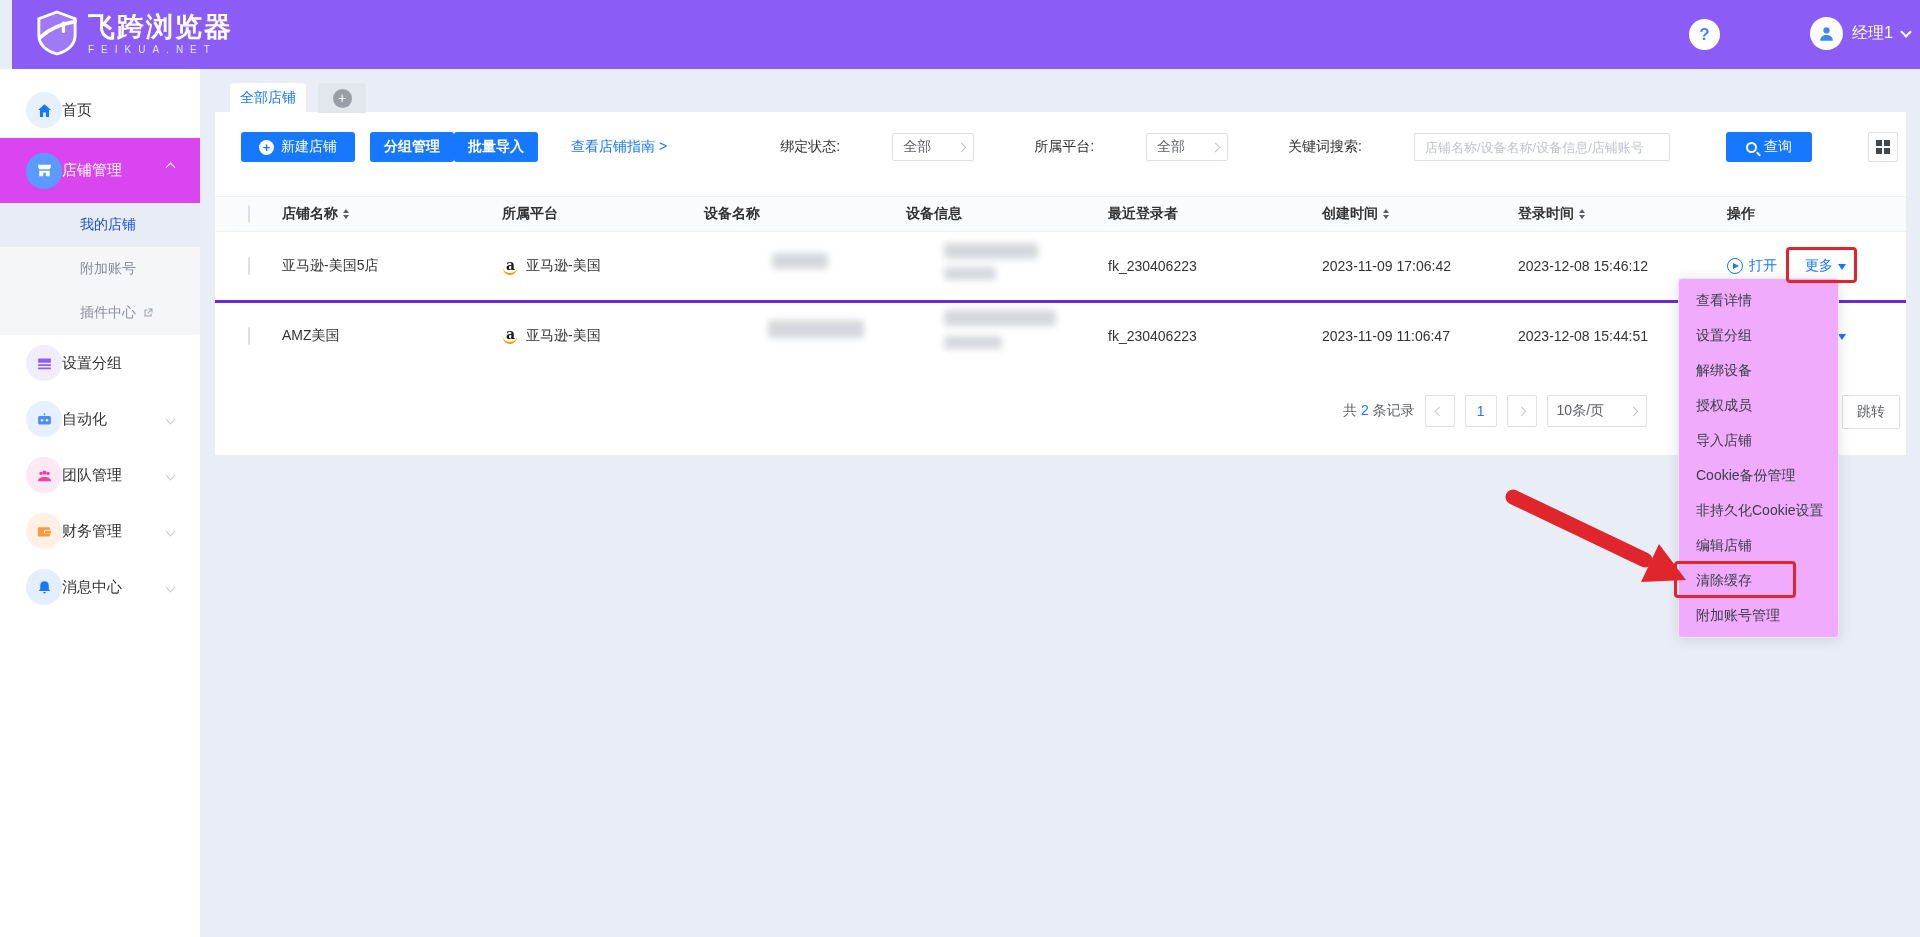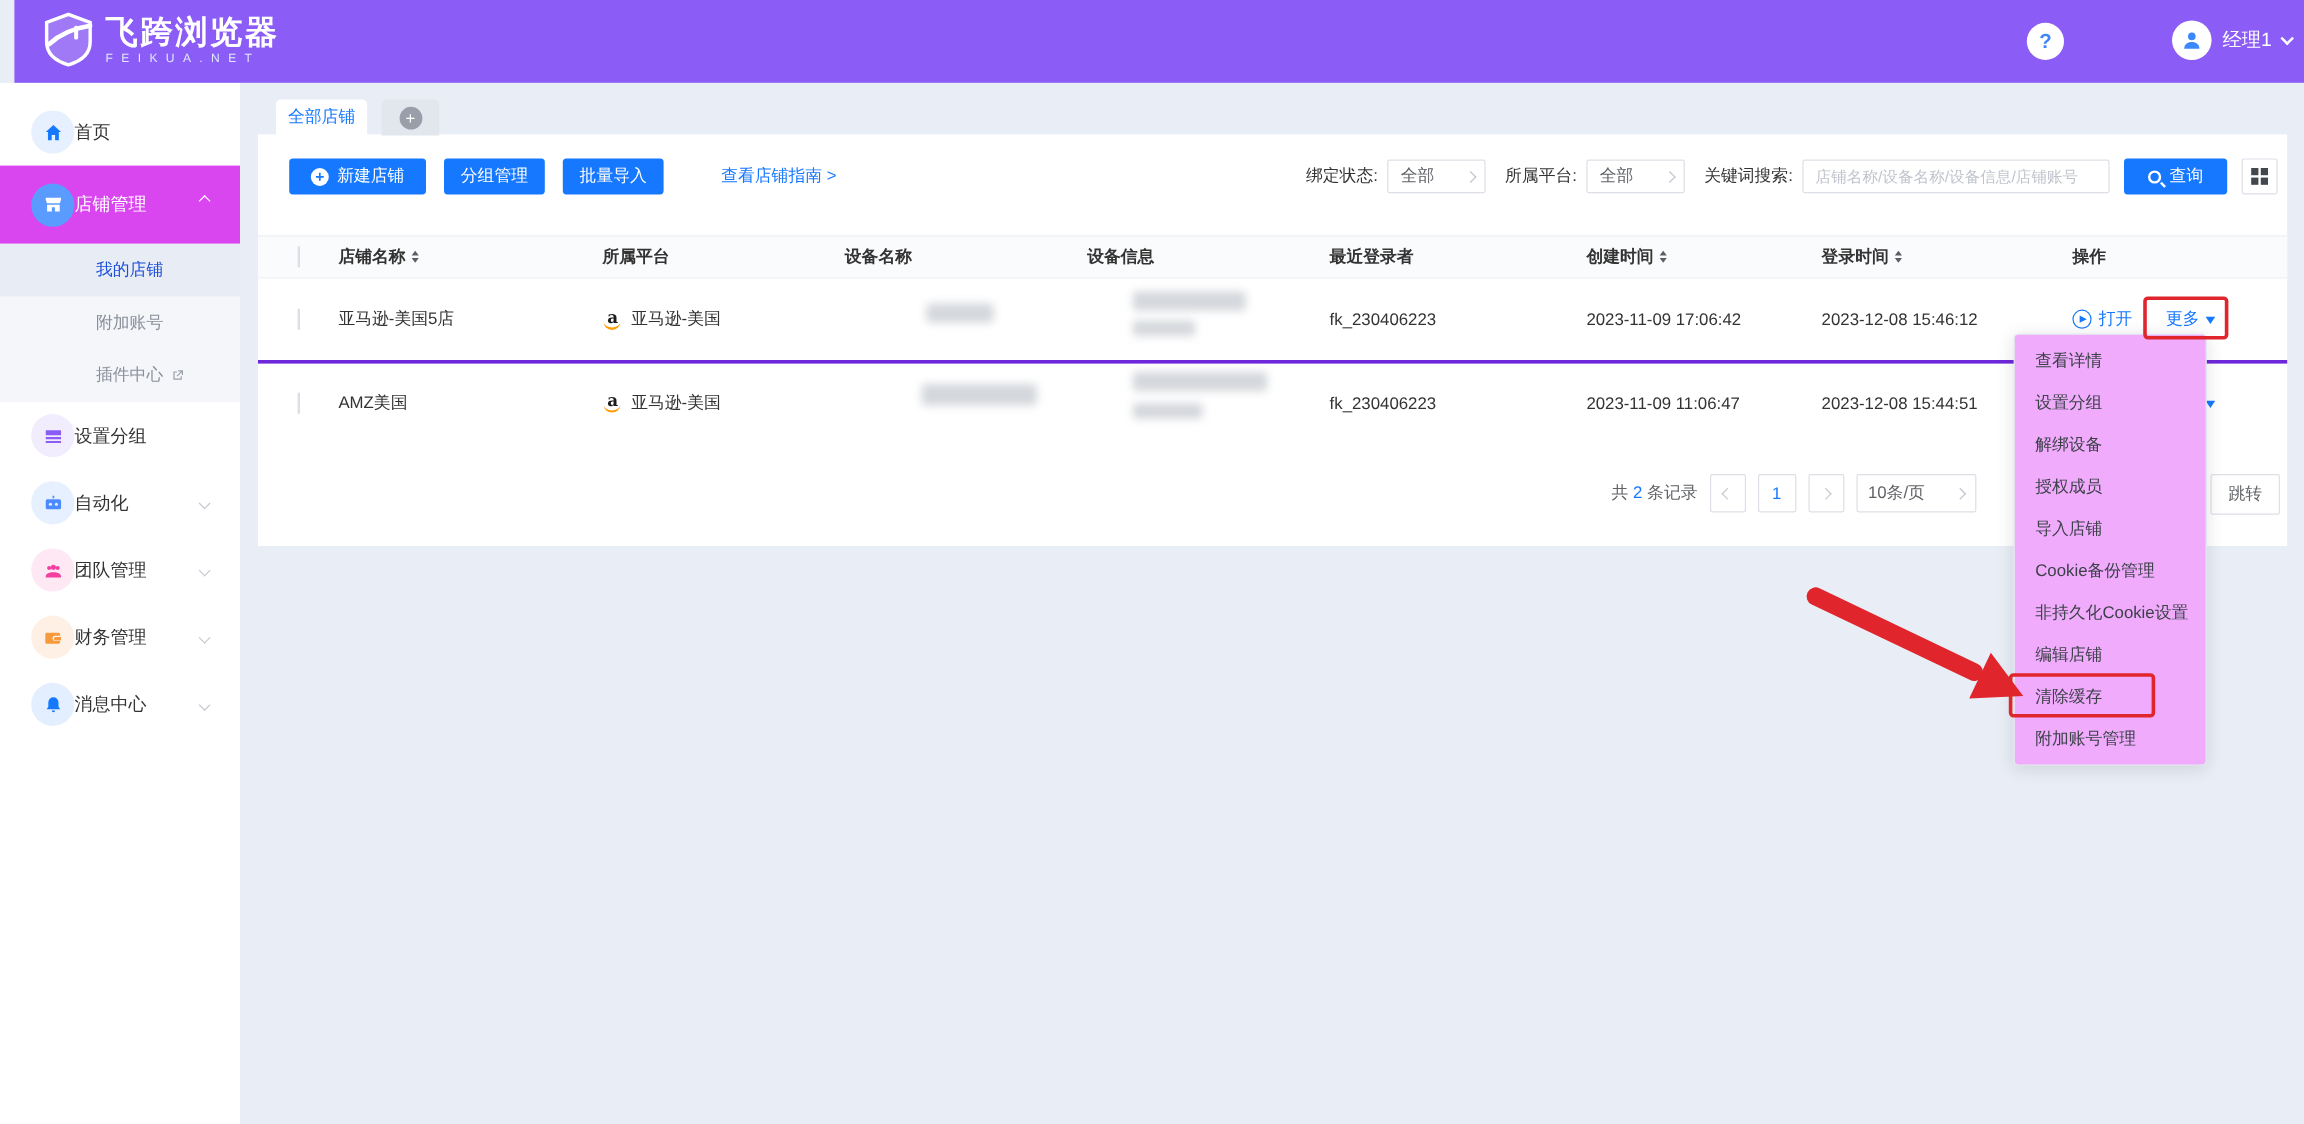--- a/index.html
+++ b/index.html
@@ -34,25 +34,25 @@
   .tab-active { position:absolute; left:230px; top:83px; width:76px; height:30px; background:#fff; color:#1678ff; font-size:14px; display:flex; align-items:center; justify-content:center; border-radius:4px 4px 0 0; z-index:2; cursor:pointer; }
   .tab-add { position:absolute; left:318px; top:83px; width:48px; height:30px; background:#e2e7ee; border-radius:4px 4px 0 0; display:flex; align-items:center; justify-content:center; z-index:2; cursor:pointer; }
   .tab-add-circle { width:19px; height:19px; border-radius:50%; background:#999fa8; color:#fff; font-size:14px; display:flex; align-items:center; justify-content:center; line-height:1; }
 
   
   .card { position:absolute; left:215px; top:112px; width:1691px; height:343px; background:#fff; z-index:1; }
 
   .toolbar { position:absolute; left:26px; right:8px; top:20px; height:30px; display:flex; align-items:center; }
   .btn-blue { height:30px; background:#1678ff; color:#fff; border:none; border-radius:3px; font-size:14px; font-family:inherit; display:flex; align-items:center; justify-content:center; gap:7px; cursor:pointer; padding:0 18px; }
   .btn-new { margin-right:15px; }
-  .btn-mid { margin-right:15px; padding:0 14px; }
+  .btn-mid { padding:0 14px;font-weight:bold; }
   .plus-badge { width:15px; height:15px; border-radius:50%; background:#fff; color:#1678ff; font-size:13px; font-weight:bold; display:flex; align-items:center; justify-content:center; line-height:1; }
   .guide-link { margin-left:33px; color:#1678ff; font-size:14px; cursor:pointer; }
   .tb-spacer { flex:1; }
-  .filter-group { display:flex; align-items:center; }
+  .filter-group { display:flex; align-items:center;gap:44px; }
   .f-label { font-size:14px; color:#333; margin-right:8px; white-space:nowrap; }
   .select-box { width:82px; height:28px; border:1px solid #dcdfe6; border-radius:2px; background:#fff; display:flex; align-items:center; padding:0 8px 0 10px; font-size:14px; color:#606266; margin-right:16px; cursor:pointer; justify-content:space-between; }
   .chev-r { width:7px; height:7px; border-right:1.5px solid #c0c4cc; border-bottom:1.5px solid #c0c4cc; transform:rotate(-45deg); }
   .kw-input { width:256px; height:28px; border:1px solid #dcdfe6; border-radius:2px; padding:0 10px; font-size:13px; color:#333; margin-right:12px; font-family:inherit; }
   .kw-input::placeholder { color:#c0c4cc; }
   .btn-search { width:86px; margin-right:12px; padding:0; }
   .search-glyph { width:11px; height:11px; border:2px solid #fff; border-radius:50%; position:relative; flex:none; }
   .search-glyph::after { content:''; position:absolute; width:5px; height:2px; background:#fff; transform:rotate(45deg); left:8px; top:9px; }
   .grid-btn { width:30px; height:30px; border:1px solid #dcdfe6; border-radius:2px; background:#fff; display:flex; align-items:center; justify-content:center; cursor:pointer; }
   .grid-glyph { display:grid; grid-template-columns:6px 6px; grid-template-rows:6px 6px; gap:2px; }

